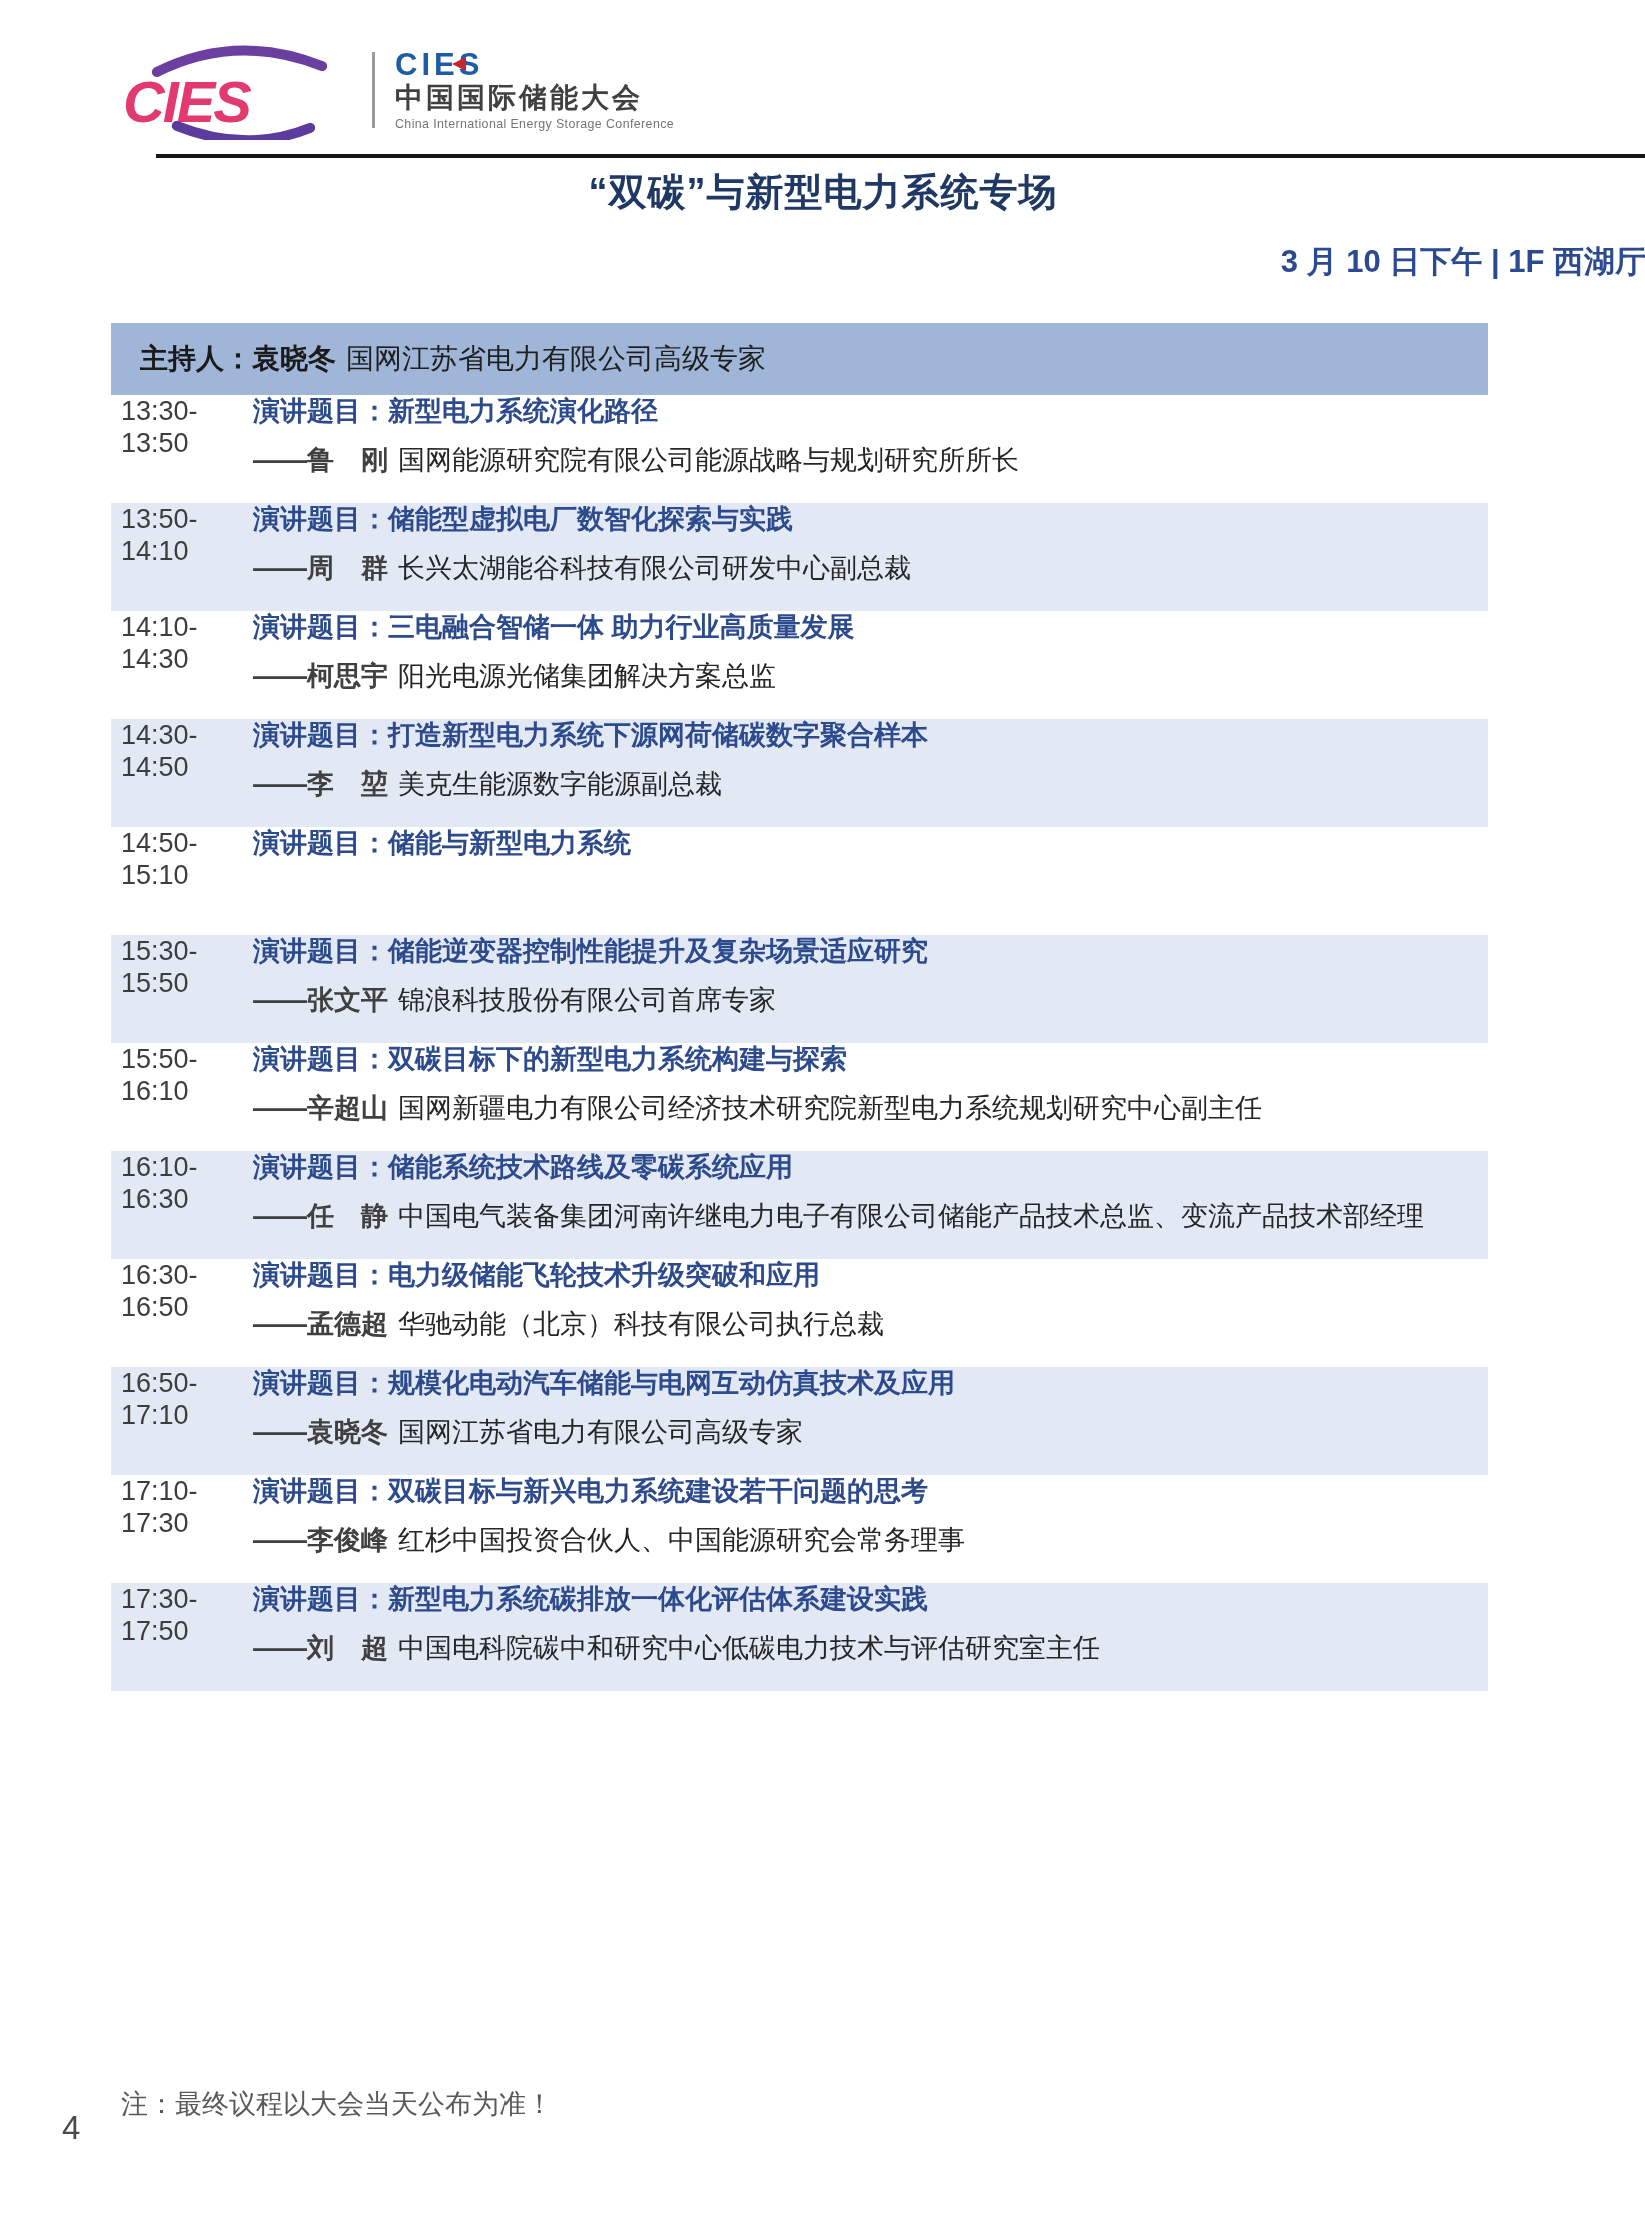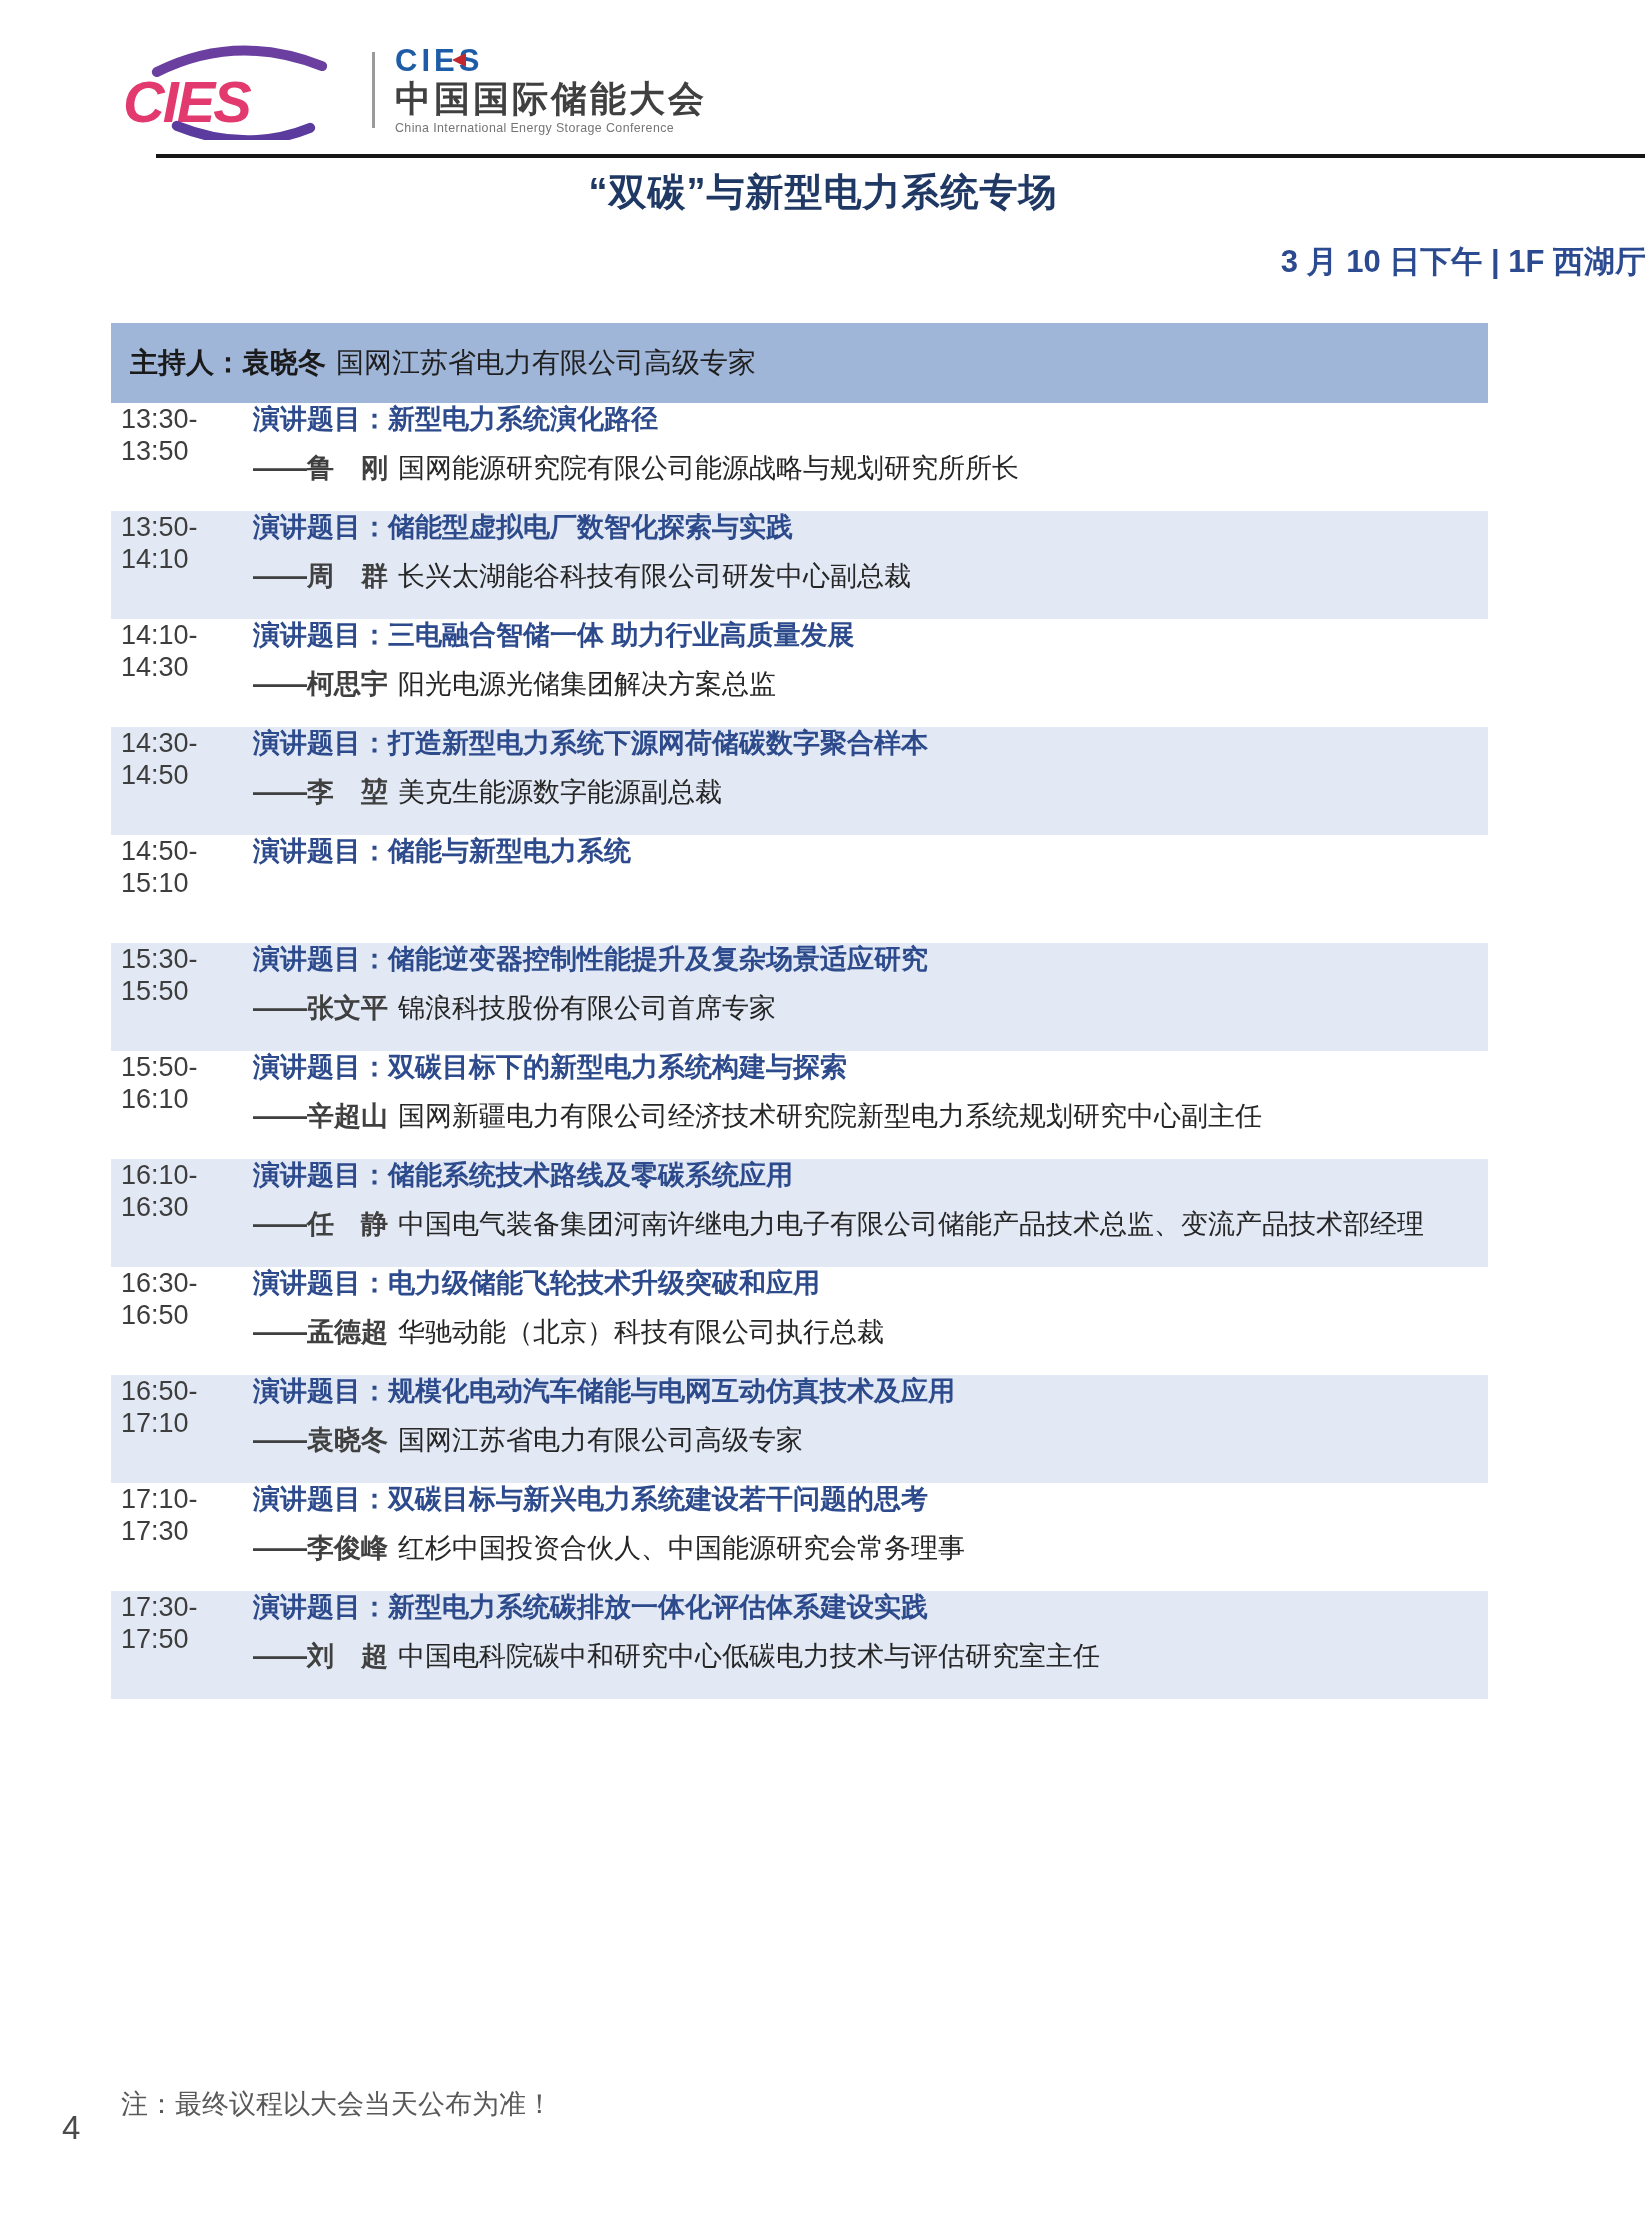--- a/index.html
+++ b/index.html
@@ -19,39 +19,39 @@
   .logo-right { display:flex; flex-direction:column; justify-content:center; gap:3px; }
   .logo-acronym-wrap {
     position:relative; font-weight:bold; font-size:31px; letter-spacing:4px;
     color:#1E5CA8; line-height:1;
   }
   .logo-red-arrow {
     position:absolute; left:57px; top:8px; width:0; height:0;
     border-top:7px solid transparent; border-bottom:7px solid transparent;
     border-right:14px solid #C1272D;
   }
-  .logo-cn { font-weight:bold; font-size:36px; color:#404040; letter-spacing:3px; line-height:1.1; }
+  .logo-cn { font-weight:bold; font-size:28px; color:#404040; letter-spacing:3px; line-height:1.1; }
   .logo-en { font-size:12.4px; color:#757575; letter-spacing:0.4px; }
 
   .header-rule { position:absolute; top:154px; left:156px; right:0; height:4px; background:#161616; }
 
   .page-title {
     position:absolute; top:167px; left:0; width:100%;
     text-align:center; font-size:38px; font-weight:bold; color:#1F3864; letter-spacing:1px;
   }
   .page-subtitle {
     position:absolute; top:241px; left:0; width:100%;
     text-align:right; font-size:31px; font-weight:bold; color:#2B4A8F;
   }
 
   
   .agenda { position:absolute; top:323px; left:111px; width:1377px; }
   .moderator-bar {
-    height:80px; background:#A0B6D8; display:flex; align-items:center;
-    padding-left:19px; font-size:28px; color:#1a1a1a;
+    height:72px; background:#A0B6D8; display:flex; align-items:center;
+    padding-left:29px; font-size:28px; color:#1a1a1a;
   }
   .mod-bold { font-weight:bold; }
   .mod-aff { margin-left:10px; color:#1f1f1f; }
 
   .session-row { display:flex; height:108px; }
   .session-row:nth-child(even) { background:#E2E9F4; }
   .session-time {
     width:142px; padding-left:10px; font-size:27px; color:#3d3d3d; line-height:1.2;
     flex:none;
   }

